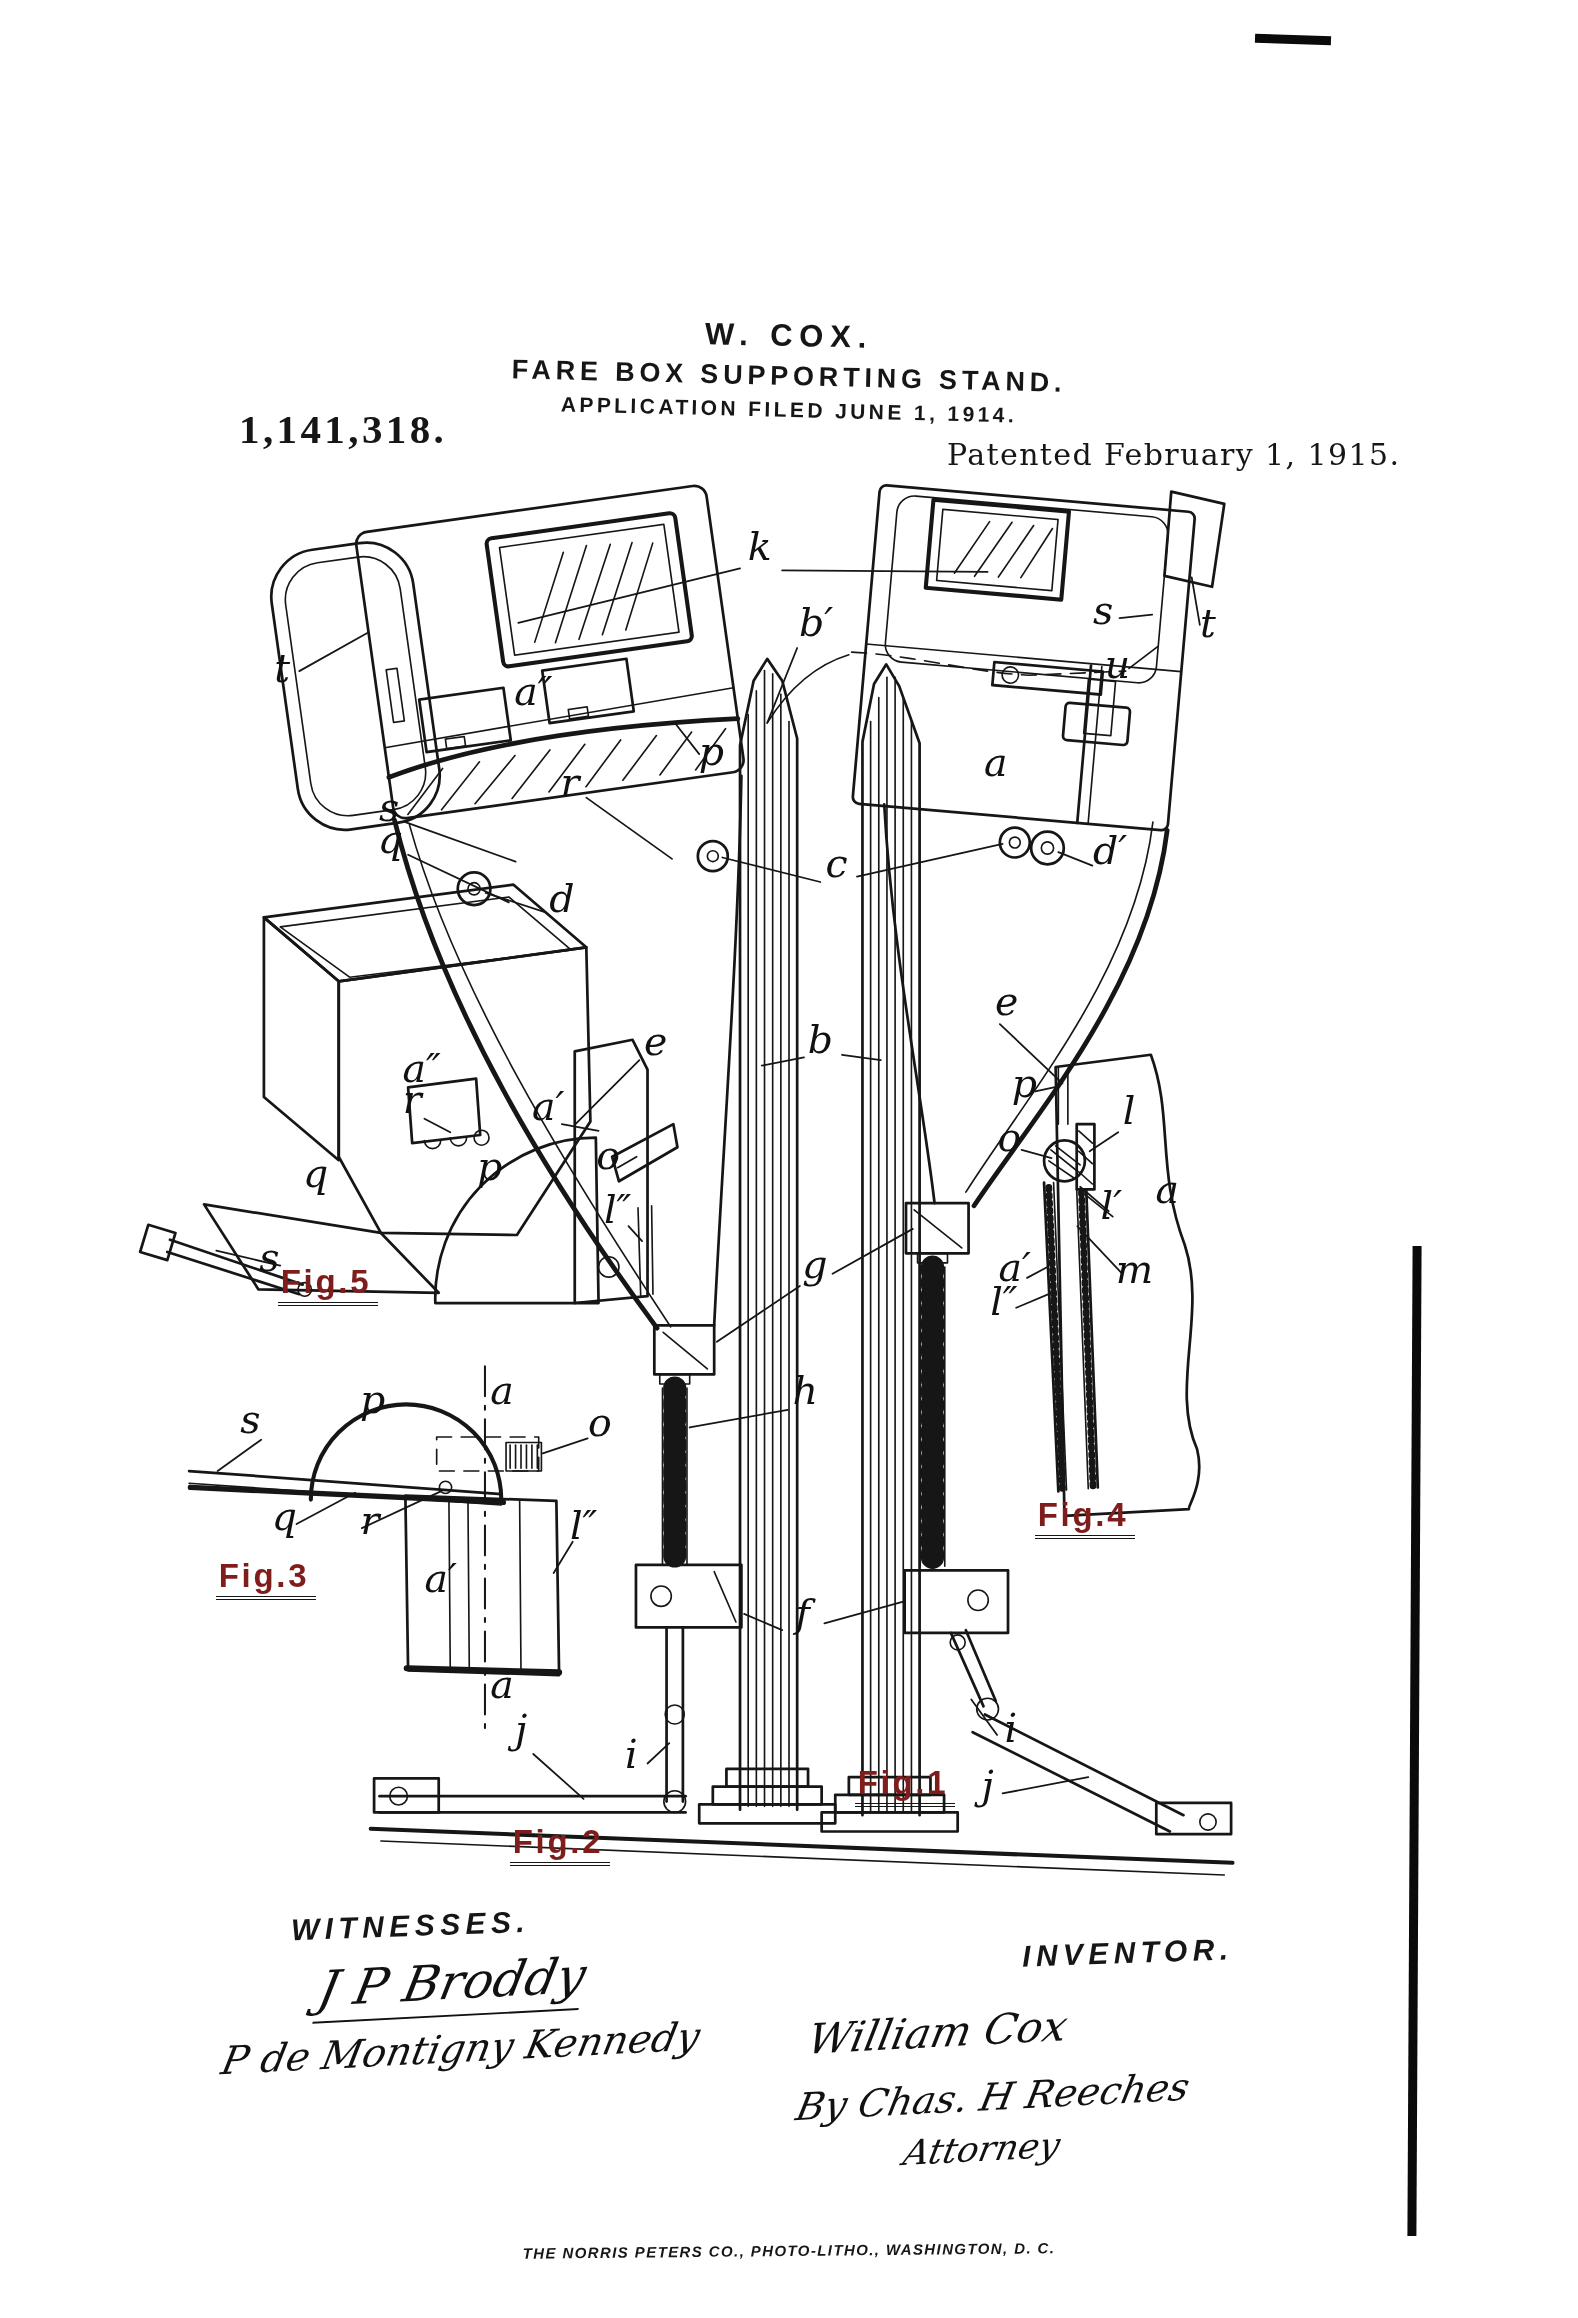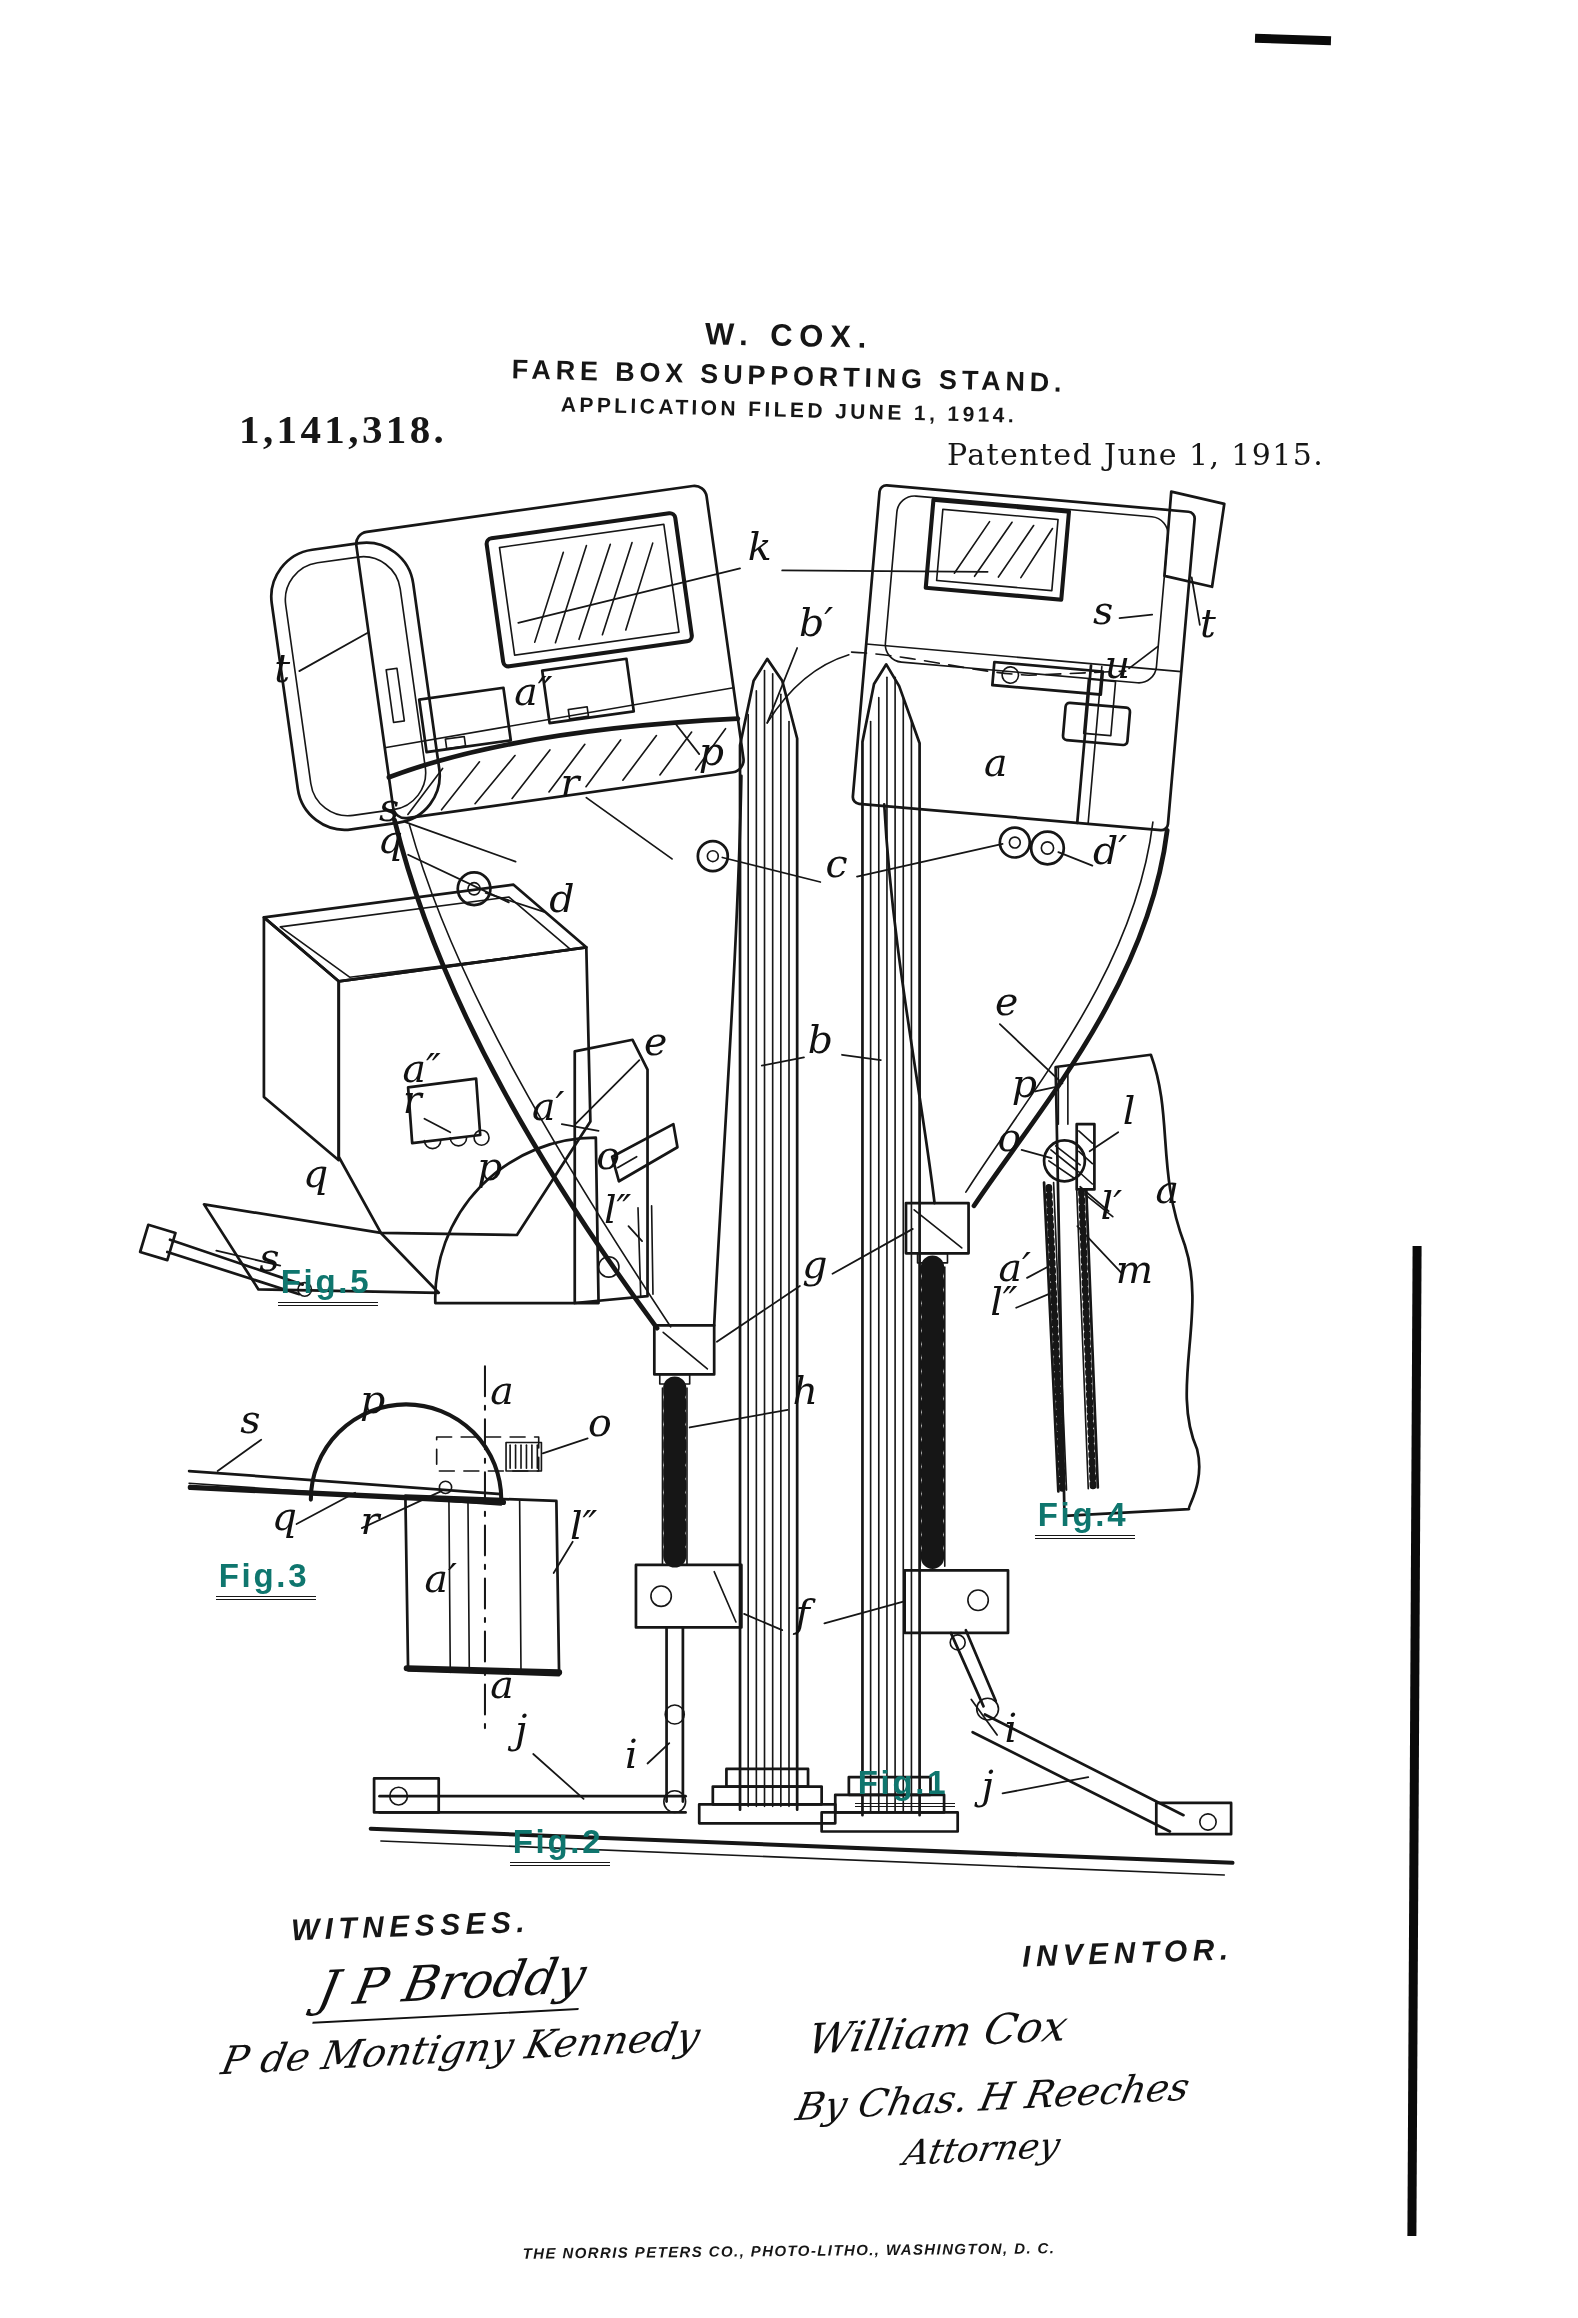--- a/index.html
+++ b/index.html
@@ -9,21 +9,21 @@
   .hdr{position:absolute;left:0;width:1578px;text-align:center;white-space:pre;}
   #inventor-line{top:318px;font-size:31px;font-weight:bold;letter-spacing:6.8px;transform:rotate(1.2deg);}
   #title-line{top:361px;font-size:27px;font-weight:bold;letter-spacing:4.8px;transform:rotate(1.4deg);}
   #application-line{top:398px;font-size:21px;font-weight:bold;letter-spacing:3.4px;transform:rotate(1.4deg);}
   #patent-number{position:absolute;left:239px;top:405px;font-family:Liberation Serif, serif;
         font-size:41px;font-weight:bold;letter-spacing:3.4px;}
   #patent-date{position:absolute;left:947px;top:437px;font-family:"DejaVu Serif",serif;
         font-size:30px;letter-spacing:1.4px;}
   
   .fig-caption{position:absolute;font-family:"Liberation Sans",sans-serif;font-weight:bold;
-        font-size:33px;letter-spacing:2.7px;color:#0f766e;border-bottom:4.1px double #161616;
+        font-size:33px;letter-spacing:2.7px;color:#7f1d1d;border-bottom:4.1px double #161616;
         padding:0 6.8px 1.4px 2.7px;}
   
   .hand-heading{position:absolute;font-style:italic;font-weight:bold;font-size:30px;
         letter-spacing:5.4px;transform:rotate(-2deg);}
   .script{position:absolute;font-family:"DejaVu Serif",serif;font-style:italic;color:#111;
         transform:skewX(-14deg) rotate(-3deg);white-space:nowrap;}
   #witness1{left:320px;top:1954px;font-size:49px;border-bottom:2px solid #111;padding-bottom:4.1px;}
   #witness2{left:225px;top:2026px;font-size:39px;}
   #inventor-name{left:810px;top:2008px;font-size:42px;}
   #attorney-by{left:799px;top:2075px;font-size:38px;}
@@ -49,21 +49,21 @@
 </style>
 </head>
 <body>
 
 <div id="page">
 
   <div class="hdr" id="inventor-line">W. COX.</div>
   <div class="hdr" id="title-line">FARE BOX SUPPORTING STAND.</div>
   <div class="hdr" id="application-line">APPLICATION FILED JUNE 1, 1914.</div>
   <div id="patent-number">1,141,318.</div>
-  <div id="patent-date">Patented June 1, 1915.</div>
+  <div id="patent-date">Patented February 1, 1915.</div>
 
   <svg id="drawing" width="1578" height="2319" viewBox="0 0 2320 3408" xmlns="http://www.w3.org/2000/svg">
     <g class="ink">
 
       <line x1="545" y1="2688" x2="1812" y2="2738" class="thick" style="stroke-width:6"></line>
       <line x1="560" y1="2706" x2="1800" y2="2756" class="thin"></line>
 
       <rect x="1068" y="2600" width="120" height="26"></rect>
       <rect x="1048" y="2626" width="160" height="26"></rect>
       <rect x="1028" y="2652" width="200" height="28"></rect>

